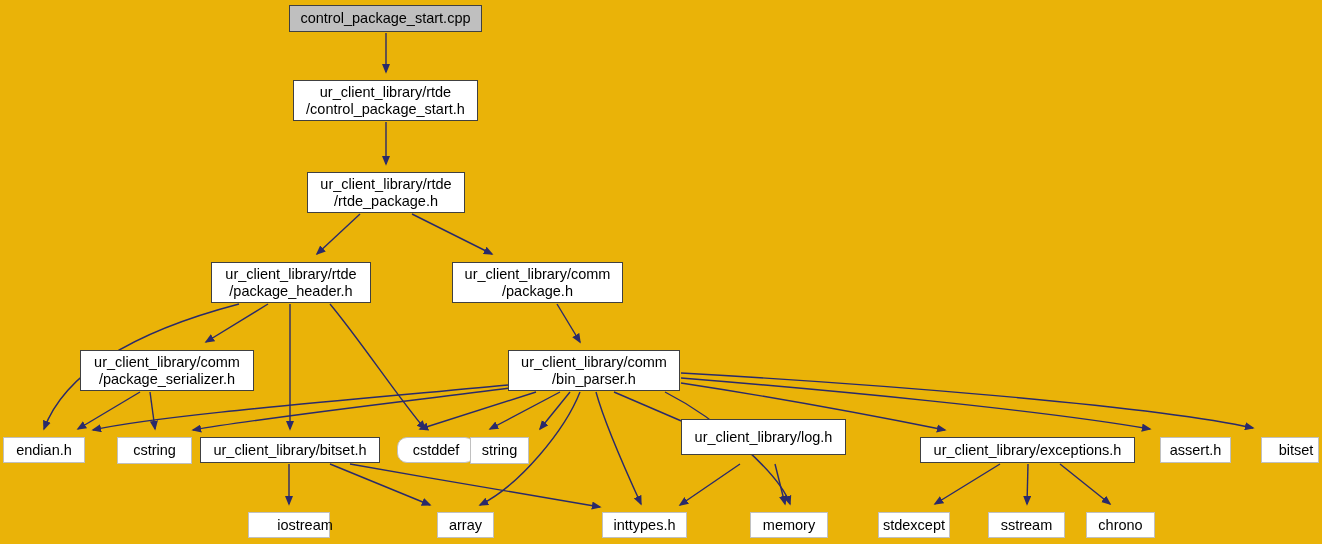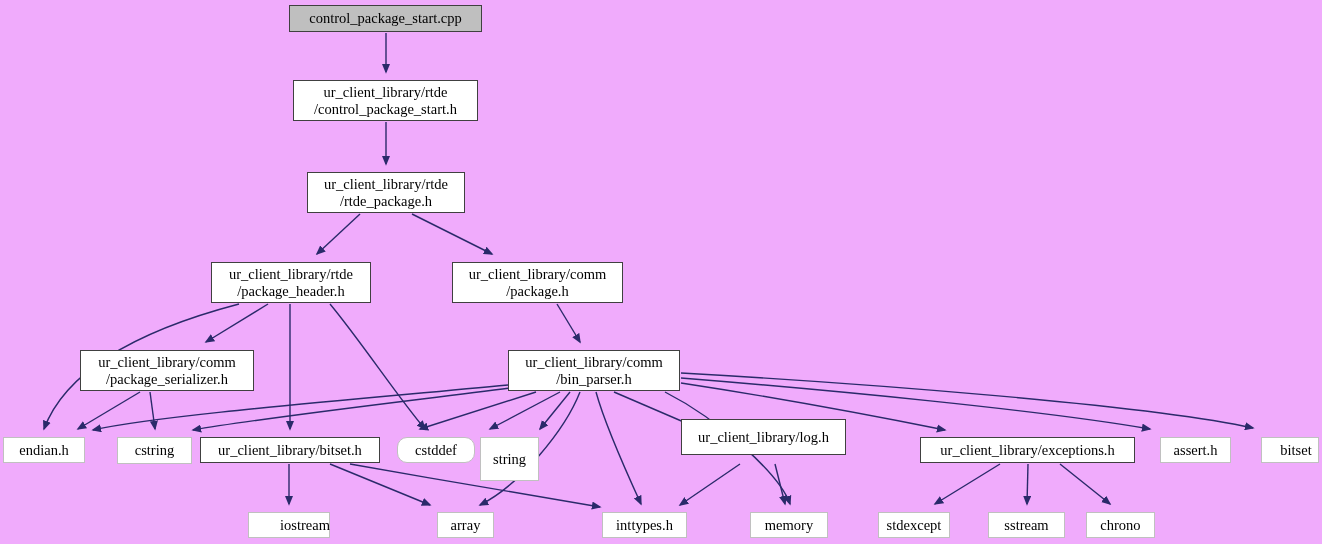--- a/index.html
+++ b/index.html
@@ -4,22 +4,22 @@
 <style>
   html, body {
     margin: 0;
     padding: 0;
     background: #ffffff;
   }
   #graph-root {
     position: relative;
     width: 1322px;
     height: 544px;
-    background: #f0abfc;
-    font-family: Liberation Serif, serif;
+    background: #eab308;
+    font-family: Liberation Sans, sans-serif;
     overflow: hidden;
   }
   svg#edges {
     position: absolute;
     left: 0;
     top: 0;
     width: 1322px;
     height: 544px;
   }
   .node {
@@ -102,21 +102,21 @@
       <div class="node int" style="left: 452px; top: 262px; width: 171px; height: 41px;">ur_client_library/comm
 /package.h</div>
       <div class="node int" style="left: 80px; top: 350px; width: 174px; height: 41px;">ur_client_library/comm
 /package_serializer.h</div>
       <div class="node int" style="left: 508px; top: 350px; width: 172px; height: 41px;">ur_client_library/comm
 /bin_parser.h</div>
       <div class="node ext" style="left: 3px; top: 437px; width: 82px; height: 26px;">endian.h</div>
       <div class="node ext" style="left: 117px; top: 437px; width: 75px; height: 27px;">cstring</div>
       <div class="node int" style="left: 200px; top: 437px; width: 180px; height: 26px;">ur_client_library/bitset.h</div>
       <div class="node ext" style="left: 397px; top: 437px; width: 78px; height: 26px; border-radius: 10px;">cstddef</div>
-      <div class="node ext" style="left: 480px; top: 437px; width: 59px; height: 44px;">string</div>
+      <div class="node ext" style="left: 470px; top: 437px; width: 59px; height: 27px;">string</div>
       <div class="node int" style="left: 681px; top: 419px; width: 165px; height: 36px;">ur_client_library/log.h</div>
       <div class="node int" style="left: 920px; top: 437px; width: 215px; height: 26px;">ur_client_library/exceptions.h</div>
       <div class="node ext" style="left: 1160px; top: 437px; width: 71px; height: 26px;">assert.h</div>
       <div class="node ext" style="left: 1261px; top: 437px; width: 58px; height: 26px; padding-left: 12px;">bitset</div>
       <div class="node ext" style="left: 248px; top: 512px; width: 82px; height: 26px; padding-left: 32px;">iostream</div>
       <div class="node ext" style="left: 437px; top: 512px; width: 57px; height: 26px;">array</div>
       <div class="node ext" style="left: 602px; top: 512px; width: 85px; height: 26px;">inttypes.h</div>
       <div class="node ext" style="left: 750px; top: 512px; width: 78px; height: 26px;">memory</div>
       <div class="node ext" style="left: 878px; top: 512px; width: 72px; height: 26px;">stdexcept</div>
       <div class="node ext" style="left: 988px; top: 512px; width: 77px; height: 26px;">sstream</div>

